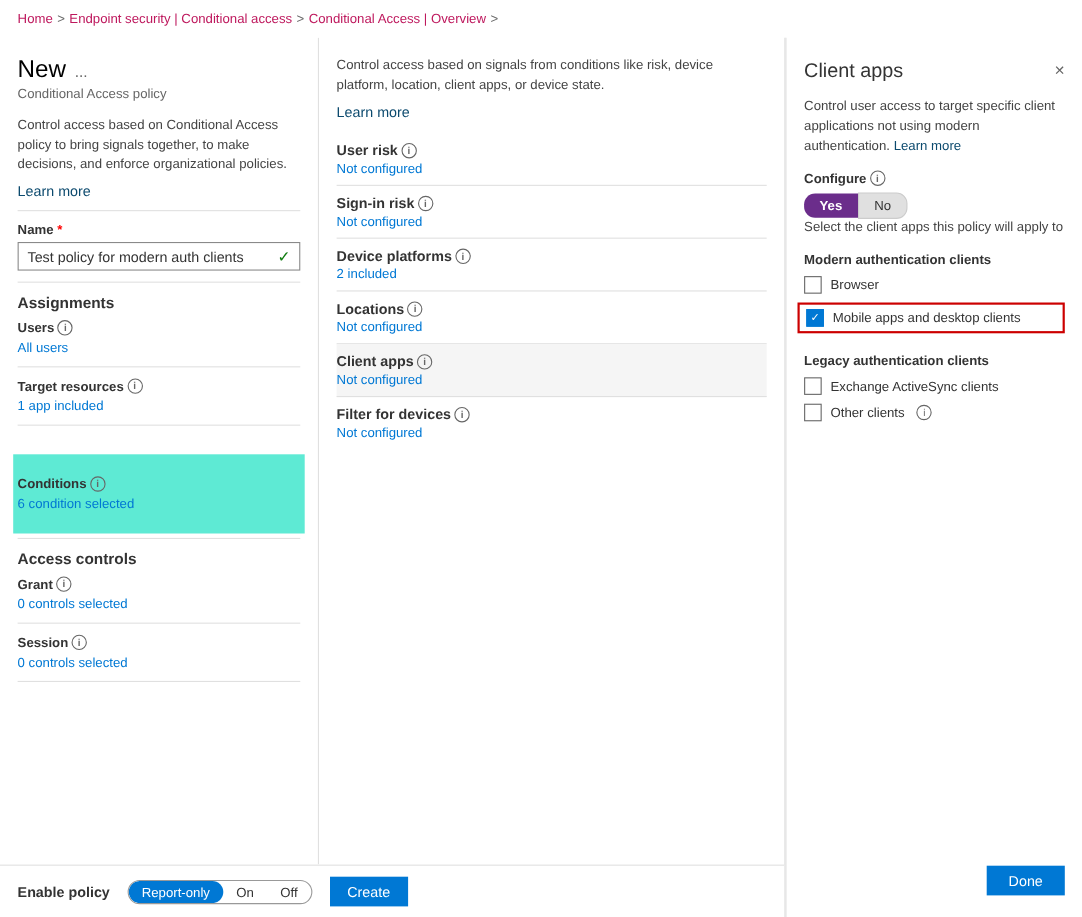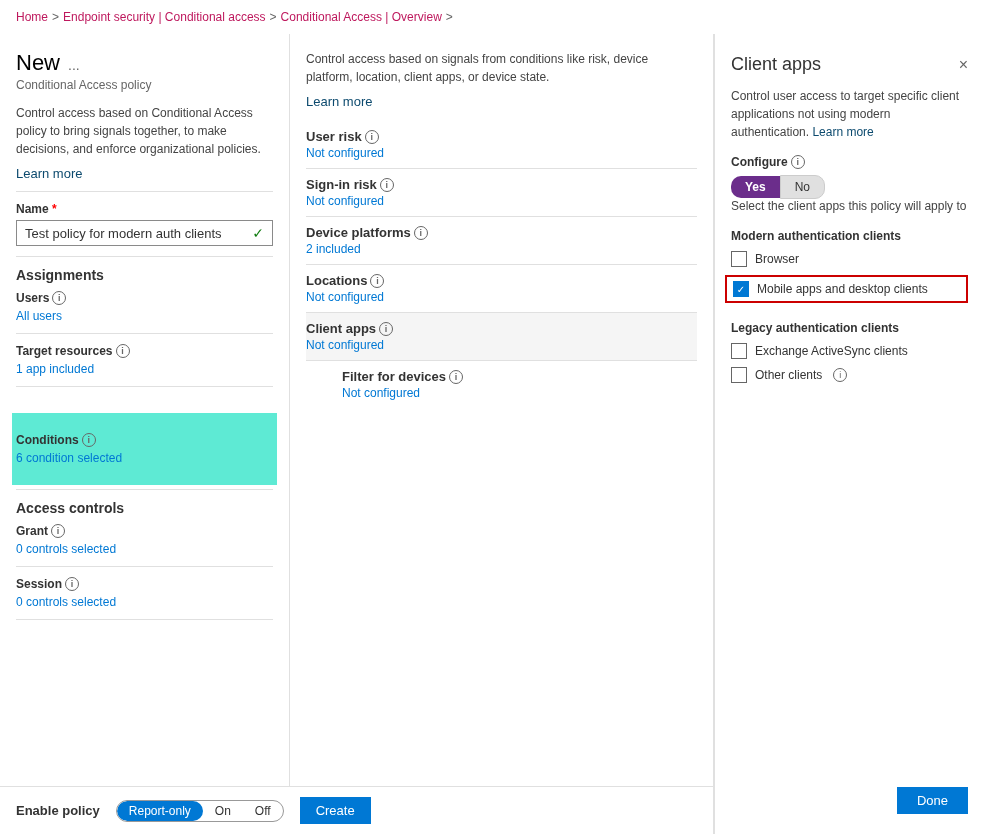--- a/index.html
+++ b/index.html
@@ -35,21 +35,21 @@
     .assignment-value { color: #0078d4; font-size: 12px; cursor: pointer; }
 
     .divider { border: none; border-top: 1px solid #e0e0e0; margin: 10px 0; }
 
     .section-header { font-size: 14px; font-weight: 600; margin-bottom: 8px; }
 
     .highlighted-row { background: #f0f0f0; padding: 6px 4px; margin: -6px -4px; }
 
     
     .condition-row { padding: 8px 0; border-bottom: 1px solid #e0e0e0; }
-    .condition-row:last-child { border-bottom: none; margin-left: 36px; }
+    .condition-row:last-child { border-bottom: none; }
     .condition-label { font-size: 13px; font-weight: 600; margin-bottom: 2px; display: flex; align-items: center; }
     .condition-value { color: #0078d4; font-size: 12px; cursor: pointer; }
     .condition-value.included { color: #0078d4; }
     .condition-value.not-configured { color: #0078d4; }
 
     .active-condition { background: #f5f5f5; }
 
     
     .enable-bar { border-top: 1px solid #e0e0e0; padding: 10px 16px; display: flex; align-items: center; gap: 16px; flex-shrink: 0; background: #fff; }
     .enable-label { font-size: 13px; font-weight: 600; }

